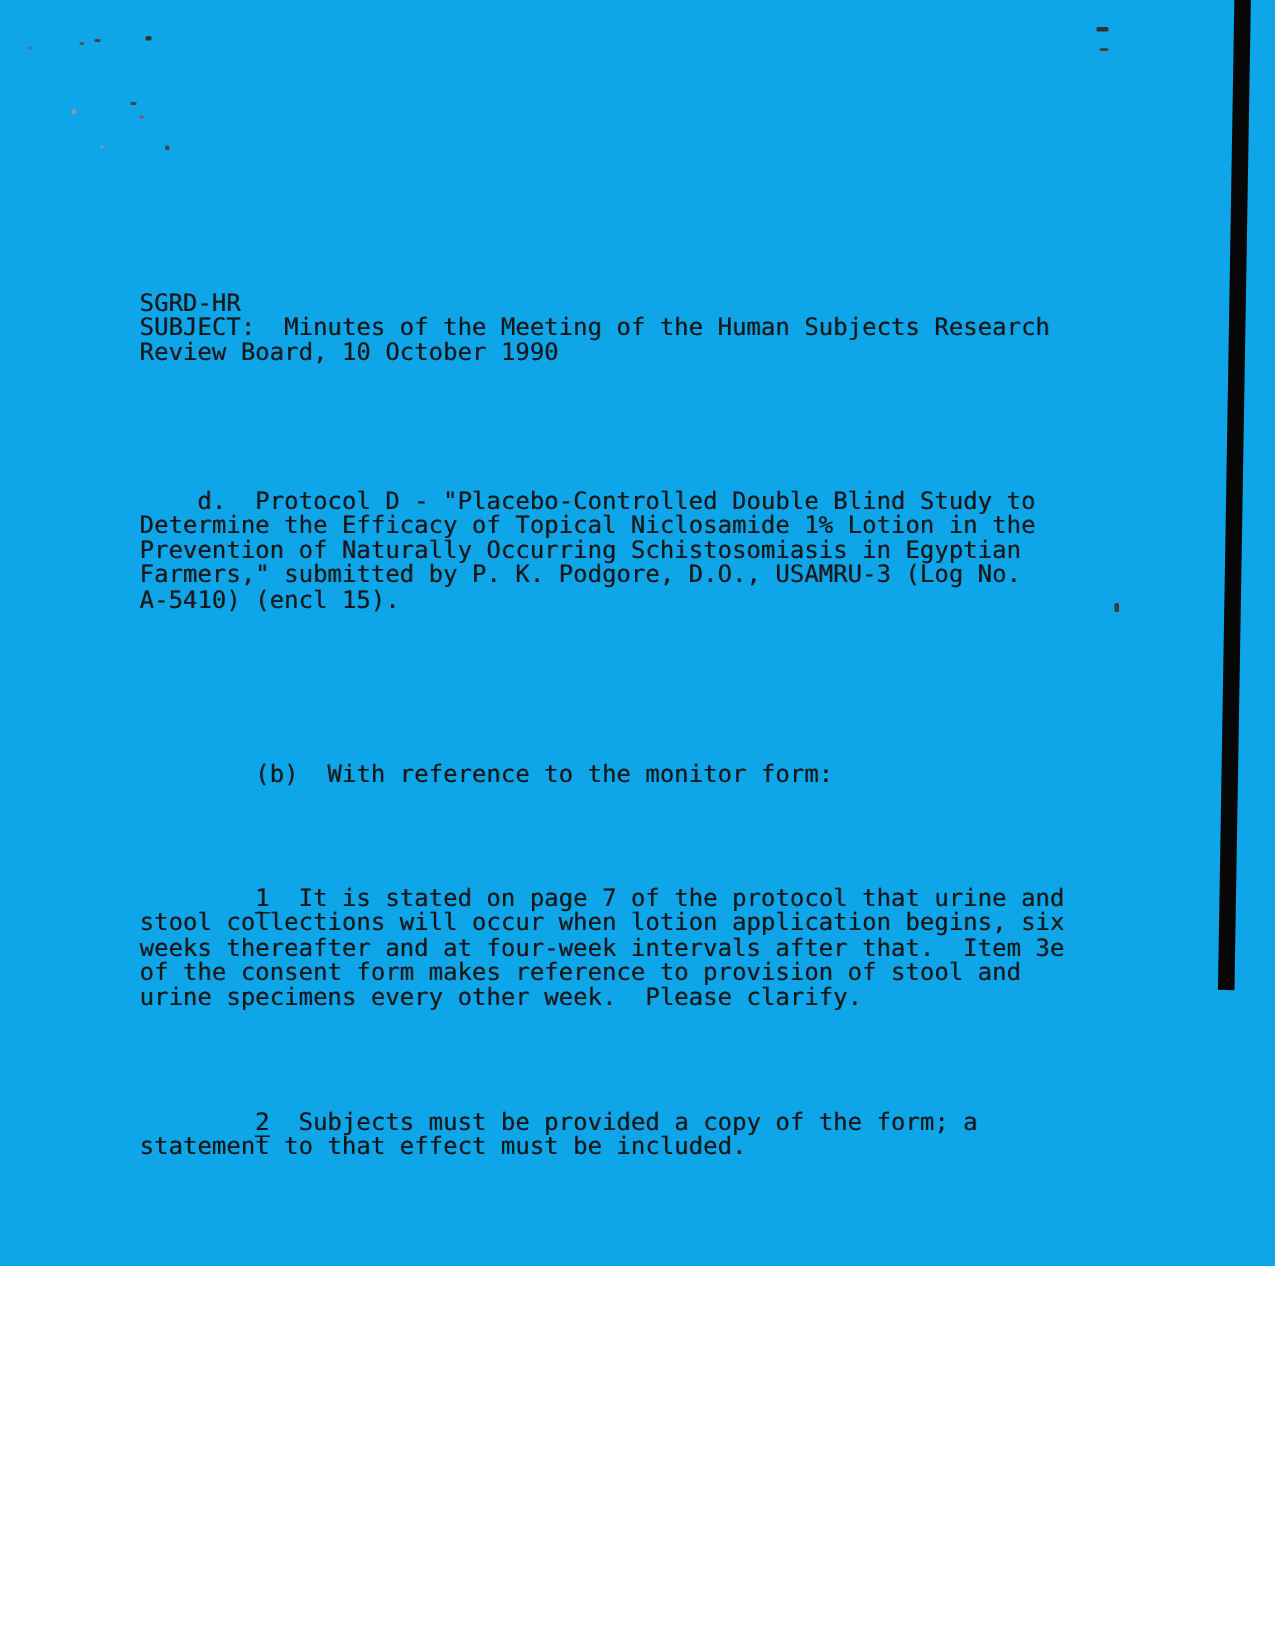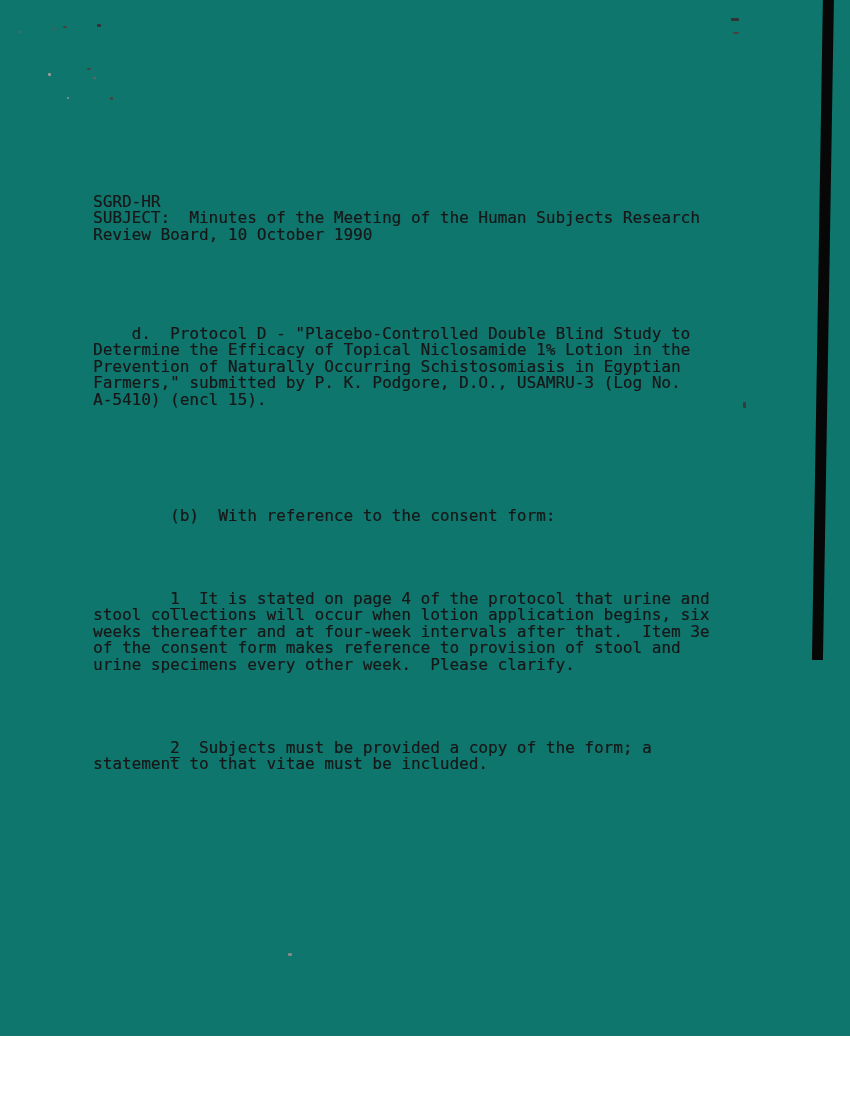--- a/index.html
+++ b/index.html
@@ -3,22 +3,22 @@
 <meta charset="utf-8">
 <style>
   html, body {
     margin: 0;
     padding: 0;
     background: #ffffff;
   }
   .page {
     position: relative;
     width: 850px;
-    height: 1036px;
-    background: #0f766e;
+    height: 844px;
+    background: #0ea5e9;
     overflow: hidden;
     font-family: "DejaVu Sans Mono", "Liberation Mono", monospace;
   }
   .text-col {
     position: absolute;
     left: 93px;
     top: 144px;
     width: 648px;
     font-size: 16px;
     line-height: 16.5px;
@@ -97,30 +97,30 @@
 Review Board, 10 October 1990</p>
 
     <p class="para gap2">    d.  Protocol D - "Placebo-Controlled Double Blind Study to
 Determine the Efficacy of Topical Niclosamide 1% Lotion in the
 Prevention of Naturally Occurring Schistosomiasis in Egyptian
 Farmers," submitted by P. K. Podgore, D.O., USAMRU-3 (Log No.
 A-5410) (encl 15).</p>
 
 
 
-    <p class="para">        (b)  With reference to the consent form:</p>
+    <p class="para">        (b)  With reference to the monitor form:</p>
 
-    <p class="para"><span>        </span><span class="u">1</span><span>  It is stated on page 4 of the protocol that urine and
+    <p class="para"><span>        </span><span class="u">1</span><span>  It is stated on page 7 of the protocol that urine and
 stool collections will occur when lotion application begins, six
 weeks thereafter and at four-week intervals after that.  Item 3e
 of the consent form makes reference to provision of stool and
 urine specimens every other week.  Please clarify.</span></p>
 
     <p class="para"><span>        </span><span class="u">2</span><span>  Subjects must be provided a copy of the form; a
-statement to that vitae must be included.</span></p>
+statement to that effect must be included.</span></p>
 
 
     
 
     
 
     
 
     
 

